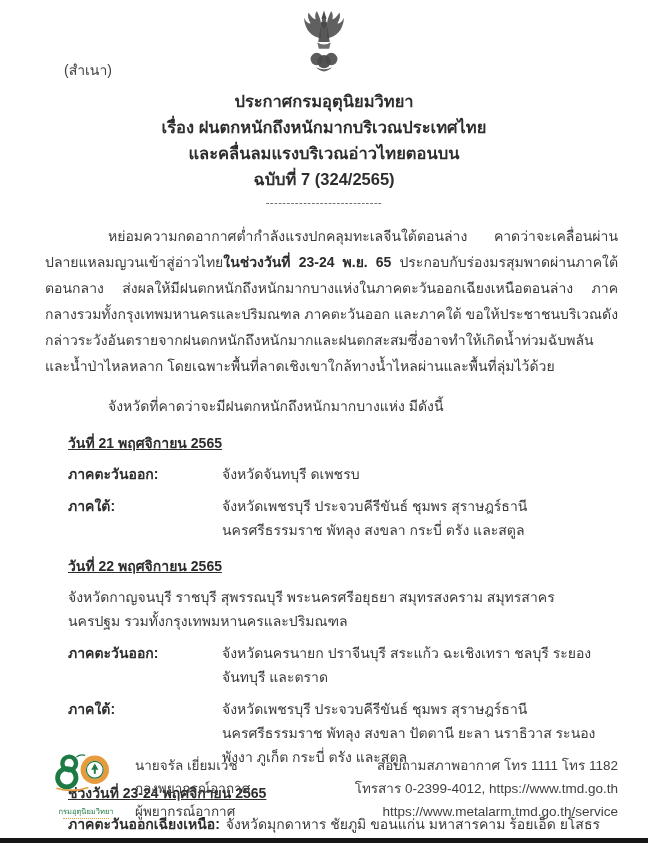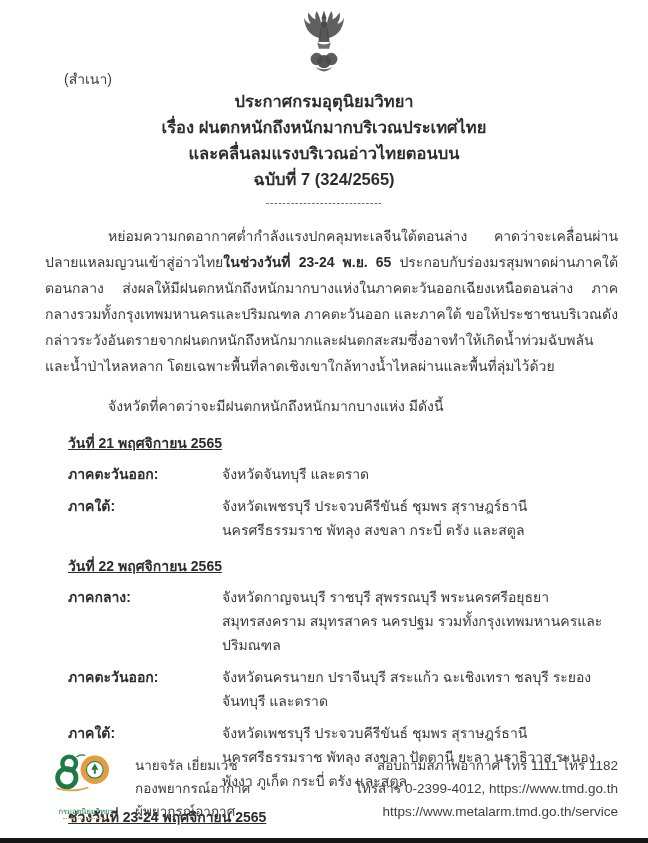--- a/index.html
+++ b/index.html
@@ -7,21 +7,21 @@
   .page {
     position:relative;
     width:648px; height:843px;
     background:#ffffff;
     overflow:hidden;
     font-family:"Liberation Sans", sans-serif;
     color:#3a3a3a;
     -webkit-font-smoothing:antialiased;
   }
   .copy-note {
-    position:absolute; left:64px; top:68px;
+    position:absolute; left:64px; top:59px;
     font-size:14px; color:#3f3f3f;
   }
   .emblem-wrap { text-align:center; padding-top:8px; height:72px; }
   .emblem-wrap svg { display:inline-block; }
   .titles { text-align:center; margin-top:8px; }
   .title-line {
     font-size:16.5px; font-weight:bold; color:#2d2d2d;
     line-height:26px;
   }
   .divider-line {
@@ -108,29 +108,28 @@
 
   <div class="body-block">
     <p class="main-paragraph"><span>หย่อมความกดอากาศต่ำกำลังแรงปกคลุมทะเลจีนใต้ตอนล่าง คาดว่าจะเคลื่อนผ่านปลายแหลมญวนเข้าสู่อ่าวไทย</span><span class="bold-seg">ในช่วงวันที่ 23-24 พ.ย. 65</span><span> ประกอบกับร่องมรสุมพาดผ่านภาคใต้ตอนกลาง ส่งผลให้มีฝนตกหนักถึงหนักมากบางแห่งในภาคตะวันออกเฉียงเหนือตอนล่าง ภาคกลางรวมทั้งกรุงเทพมหานครและปริมณฑล ภาคตะวันออก และภาคใต้ ขอให้ประชาชนบริเวณดังกล่าวระวังอันตรายจากฝนตกหนักถึงหนักมากและฝนตกสะสมซึ่งอาจทำให้เกิดน้ำท่วมฉับพลันและน้ำป่าไหลหลาก โดยเฉพาะพื้นที่ลาดเชิงเขาใกล้ทางน้ำไหลผ่านและพื้นที่ลุ่มไว้ด้วย</span></p>
 
     <div class="intro-line">จังหวัดที่คาดว่าจะมีฝนตกหนักถึงหนักมากบางแห่ง มีดังนี้</div>
 
     <div class="sections">
         <div class="section-heading">วันที่ 21 พฤศจิกายน 2565</div>
         <div class="region-row">
           <div class="region-label">ภาคตะวันออก:</div>
-          <div class="province-list">จังหวัดจันทบุรี และตราด</div>
+          <div class="province-list">จังหวัดจันทบุรี ดเพชรบ</div>
         </div>
         <div class="region-row">
           <div class="region-label">ภาคใต้:</div>
           <div class="province-list">จังหวัดเพชรบุรี ประจวบคีรีขันธ์ ชุมพร สุราษฎร์ธานี นครศรีธรรมราช พัทลุง สงขลา กระบี่ ตรัง และสตูล</div>
         </div>
         <div class="section-heading">วันที่ 22 พฤศจิกายน 2565</div>
         <div class="region-row">
-          <div class="region-label">ภาคกลาง:</div>
           <div class="province-list">จังหวัดกาญจนบุรี ราชบุรี สุพรรณบุรี พระนครศรีอยุธยา สมุทรสงคราม สมุทรสาคร นครปฐม รวมทั้งกรุงเทพมหานครและปริมณฑล</div>
         </div>
         <div class="region-row">
           <div class="region-label">ภาคตะวันออก:</div>
           <div class="province-list">จังหวัดนครนายก ปราจีนบุรี สระแก้ว ฉะเชิงเทรา ชลบุรี ระยอง จันทบุรี และตราด</div>
         </div>
         <div class="region-row">
           <div class="region-label">ภาคใต้:</div>
           <div class="province-list">จังหวัดเพชรบุรี ประจวบคีรีขันธ์ ชุมพร สุราษฎร์ธานี นครศรีธรรมราช พัทลุง สงขลา ปัตตานี ยะลา นราธิวาส ระนอง พังงา ภูเก็ต กระบี่ ตรัง และสตูล</div>
         </div>

